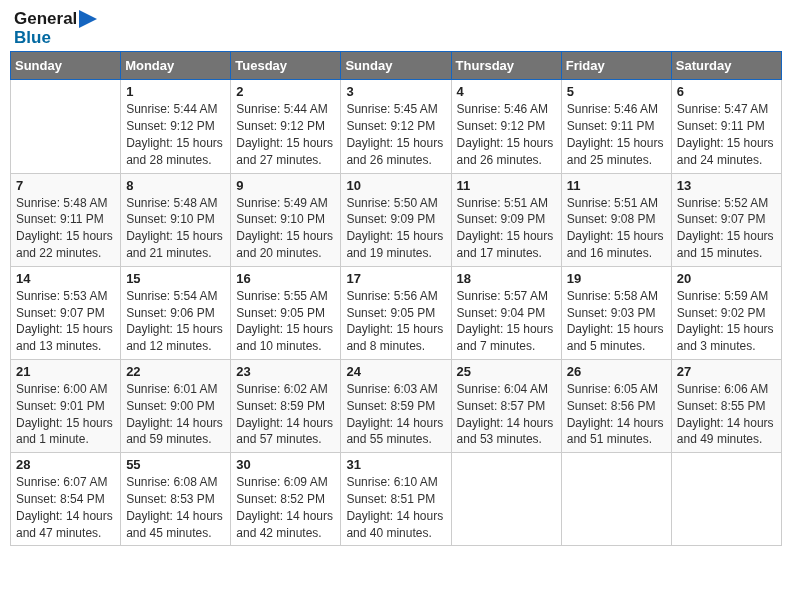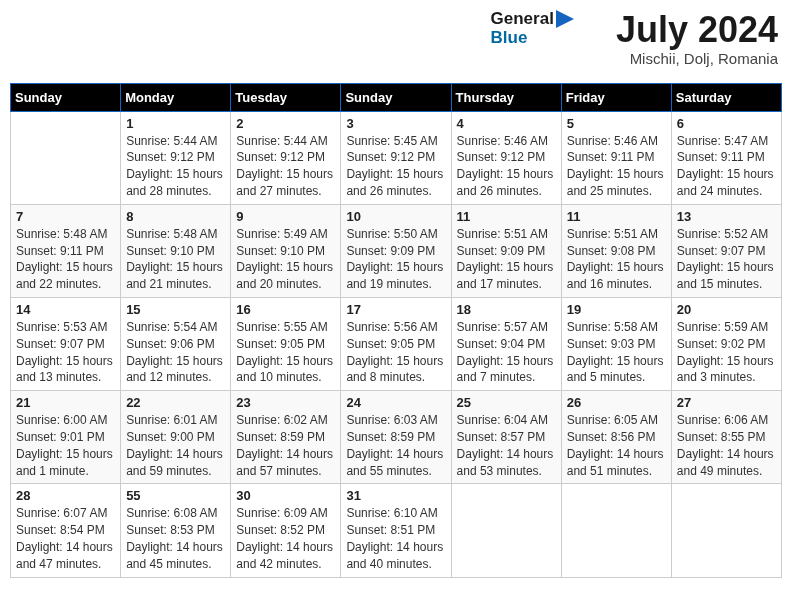--- a/index.html
+++ b/index.html
@@ -5,25 +5,24 @@
     * { box-sizing: border-box; margin: 0; padding: 0; }
     body {
       font-family: Arial, sans-serif;
       background: #fff;
       width: 792px;
       min-height: 612px;
       padding: 10px;
     }
     .header {
       display: flex;
-      justify-content: flex-end;
+      justify-content: space-between;
       align-items: flex-start;
-      margin-bottom: 16px;
+      margin-bottom: 4px;
       padding: 0 4px;
-      gap: 42px;
     }
     .logo {
       display: flex;
       align-items: center;
       gap: 2px;
     }
     .title-block {
       text-align: right;
     }
     .month-title {
@@ -66,41 +65,37 @@
       margin-bottom: 2px;
     }
     .day-info {
       font-size: 12px;
       line-height: 1.4;
       color: #333;
     }
     .empty { background: #fff; }
     tr:nth-child(even) td { background-color: #f9f9f9; }
     tr:nth-child(odd) td { background-color: #fff; }
-    .calendar thead tr th { background-color: #000000; }
+    .calendar thead tr th { background-color: #737373; }
   </style>
 </head>
 <body>
 
 <div class="header">
   <div class="logo">
   <div style="display:flex;flex-direction:column;align-items:flex-start;line-height:1.1">
     <div style="display:flex;align-items:center;gap:0">
       <span style="font-size:17px;font-weight:bold;color:#1a1a1a;">General</span>
       <svg width="18" height="18" viewBox="0 0 18 18" style="margin-left:2px;margin-top:0">
         <polygon points="0,0 18,9 0,18" fill="#1565c0"></polygon>
       </svg>
     </div>
     <span style="font-size:17px;font-weight:bold;color:#0369a1;">Blue</span>
   </div>
 </div>
-  <div class="title-block">
-    <div class="month-title">July 2024</div>
-    <div class="location">Mischii, Dolj, Romania</div>
-  </div>
 </div>
 
 <table class="calendar">
   <thead>
     <tr>
     <th>Sunday</th>
         <th>Monday</th>
         <th>Tuesday</th>
         <th>Sunday</th>
         <th>Thursday</th>

